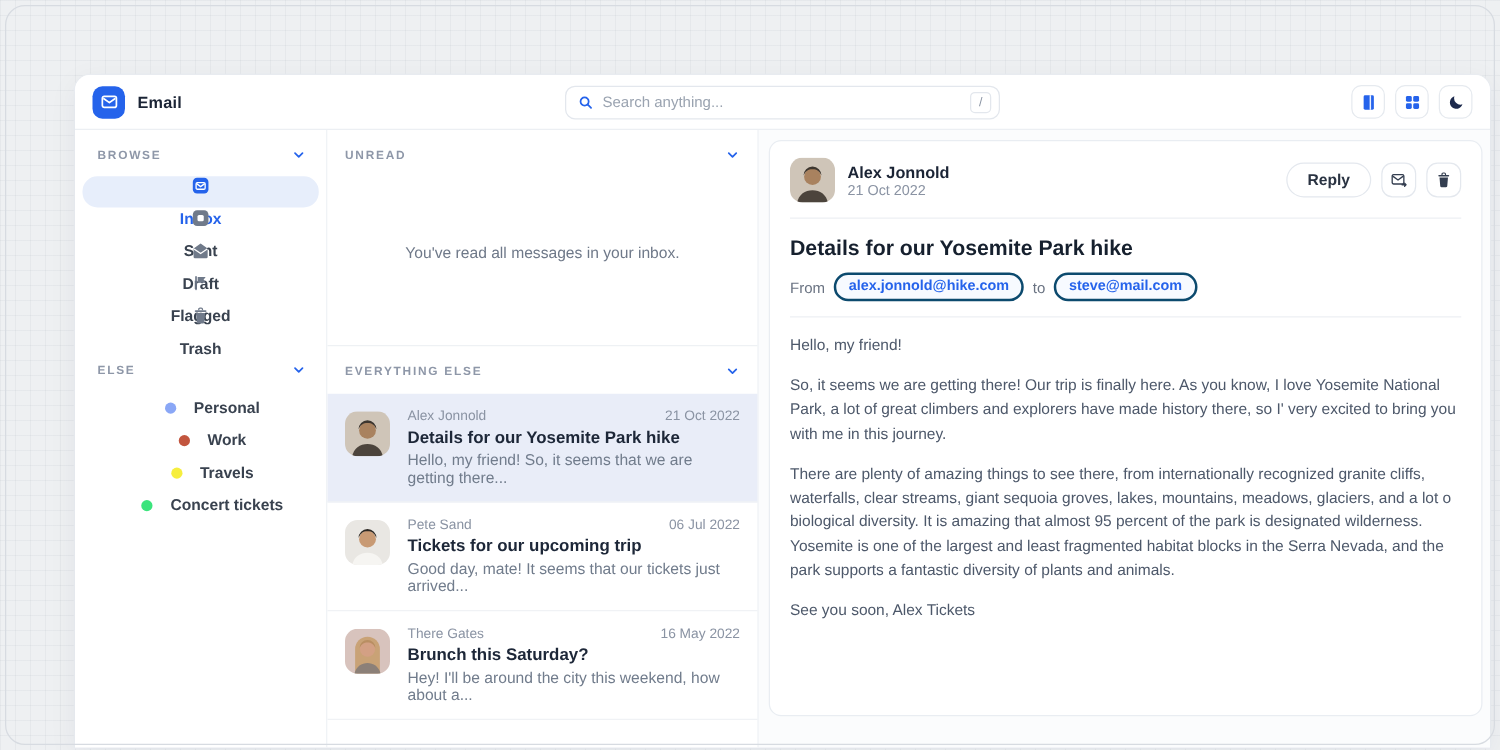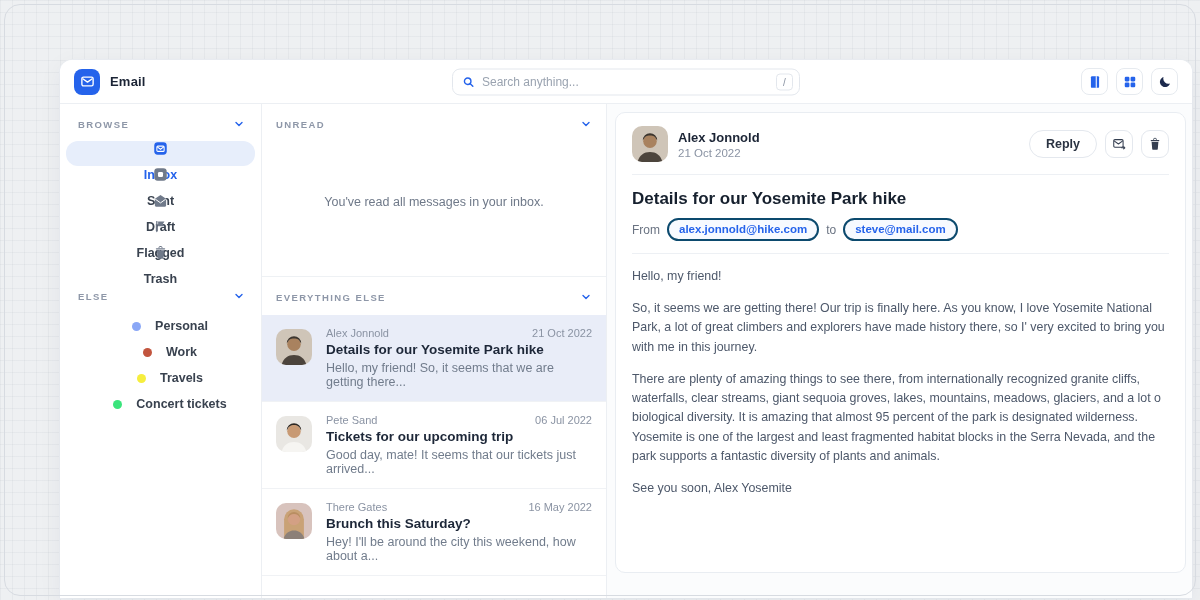--- a/index.html
+++ b/index.html
@@ -398,20 +398,20 @@
           <span>to</span>
           <span class="addr-pill">steve@mail.com</span>
         </div>
 
         <hr class="divider">
 
         <div class="mailtext">
           <p>Hello, my friend!</p>
           <p>So, it seems we are getting there! Our trip is finally here. As you know, I love Yosemite National Park, a lot of great climbers and explorers have made history there, so I' very excited to bring you with me in this journey.</p>
           <p>There are plenty of amazing things to see there, from internationally recognized granite cliffs, waterfalls, clear streams, giant sequoia groves, lakes, mountains, meadows, glaciers, and a lot o biological diversity. It is amazing that almost 95 percent of the park is designated wilderness. Yosemite is one of the largest and least fragmented habitat blocks in the Serra Nevada, and the park supports a fantastic diversity of plants and animals.</p>
-          <p>See you soon, Alex Yosemite</p>
+          <p>See you soon, Alex Tickets</p>
         </div>
 
       </article>
     </section>
 
   </div>
 </div>
 
 </body></html>

